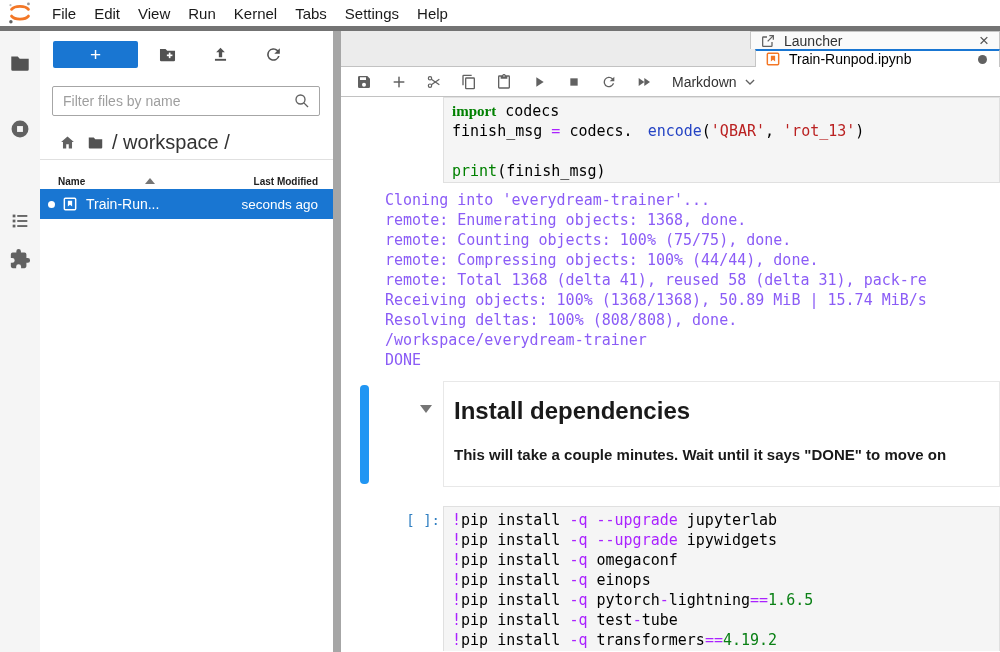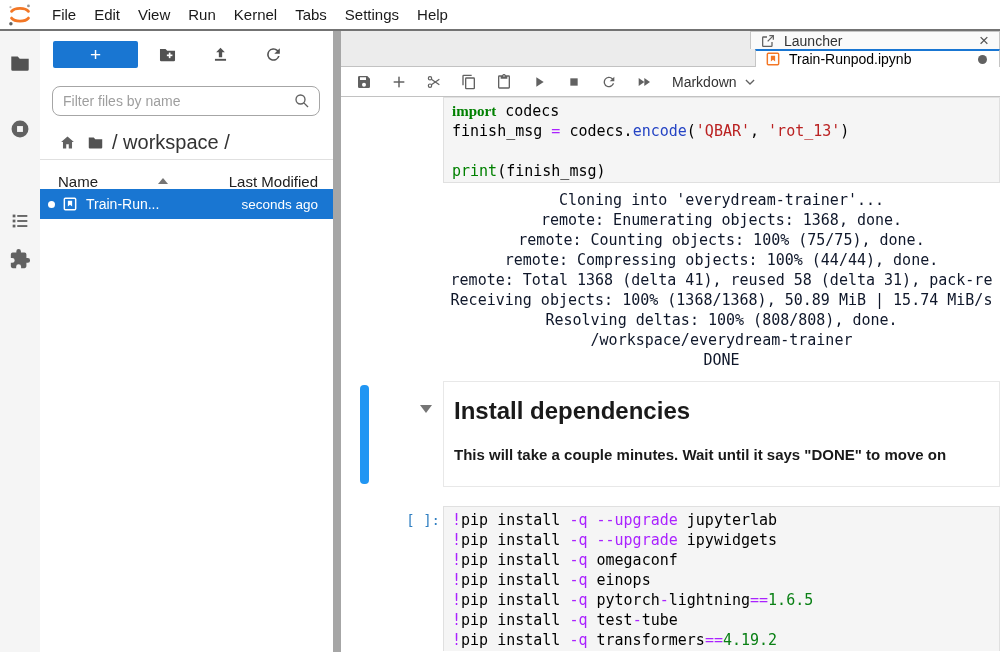--- a/index.html
+++ b/index.html
@@ -2,21 +2,21 @@
 <html><head>
 <meta charset="utf-8">
 <style>
   * { margin:0; padding:0; box-sizing:border-box; }
   html,body { width:1000px; height:652px; overflow:hidden; background:#fff;
               font-family:"Liberation Sans", sans-serif; }
   #app { position:relative; width:1000px; height:652px; background:#fff; }
 
   
   #menubar { position:absolute; left:0; top:0; width:1000px; height:31px;
-             background:#fff; border-bottom:2px solid #737373;
+             background:#fff; border-bottom:5px solid #737373;
              display:flex; align-items:center; }
   .logo { width:26px; height:26px; margin:0 10px 0 7px; }
   .menu-item { font-size:15px; color:#1a1a1a; padding:0 9px; cursor:default; }
 
   
   #iconstrip { position:absolute; left:0; top:31px; width:40px; height:621px;
                background:#f5f5f5; }
   .strip-icon { width:40px; height:40px; display:flex; align-items:center; justify-content:center; }
   .strip-icon svg { width:22px; height:22px; }
   .si-folder { position:absolute; top:12px; }
@@ -25,35 +25,35 @@
   .si-ext { position:absolute; top:208px; }
 
   
   #filebrowser { position:absolute; left:40px; top:31px; width:293px; height:621px; background:#fff; }
   #fb-toolbar { position:absolute; left:0; top:8px; width:293px; height:30px; display:flex; align-items:center; }
   #new-launcher { margin-left:13px; width:85px; height:27px; background:#1976d2; border:none;
                   border-radius:2px; color:#fff; font-size:19px; line-height:25px; }
   .fb-tb-icon { width:47px; height:27px; display:flex; align-items:center; justify-content:center; margin-left:6px; }
   .fb-tb-icon svg { width:19px; height:19px; }
   #filterbox { position:absolute; left:12px; top:55px; width:268px; height:30px;
-               border:1px solid #a6a6a6; border-radius:8px; background:#fff;
+               border:1px solid #a6a6a6; border-radius:2px; background:#fff;
                display:flex; align-items:center; }
   #filterbox input { border:none; outline:none; flex:1; font-size:14px; padding:0 6px 0 10px;
                      font-family:"Liberation Sans", sans-serif; color:#333; background:transparent; }
   #filterbox input::placeholder { color:#9e9e9e; }
   #filterbox svg { width:18px; height:18px; margin-right:8px; flex:none; }
   #breadcrumb { position:absolute; left:0; top:96px; width:293px; height:30px;
                 display:flex; align-items:center; font-size:20px; color:#333; }
   #breadcrumb svg { width:17px; height:17px; }
   .crumb-home { margin-left:19px; }
   .crumb-folder { margin-left:11px; }
   .crumb-path { margin-left:8px; }
   #fb-header { position:absolute; left:0; top:128px; width:293px; height:44px;
                border-top:1px solid #e0e0e0; border-bottom:1px solid #e0e0e0;
-               display:flex; align-items:center; font-size:15px; font-weight:400; color:#212121; }
+               display:flex; align-items:center; font-size:10px; font-weight:700; color:#212121; }
   .col-name { margin-left:18px; }
   .sort-caret { width:0; height:0; margin-left:60px;
                 border-left:5px solid transparent; border-right:5px solid transparent;
                 border-bottom:6px solid #757575; }
   .col-modified { margin-left:auto; margin-right:15px; }
   #fb-row { position:absolute; left:0; top:158px; width:293px; height:30px; background:#1976d2;
             display:flex; align-items:center; color:#fff; font-size:14px; }
   .dirty-dot-row { width:7px; height:7px; border-radius:50%; background:#fff; margin-left:8px; flex:none; }
   #fb-row svg { width:16px; height:16px; margin-left:7px; flex:none; }
   .row-name { margin-left:8px; }
@@ -88,40 +88,40 @@
   .nb-btn { width:24px; height:24px; margin-left:11px; display:flex; align-items:center; justify-content:center; }
   .nb-btn svg { width:16px; height:16px; }
   #celltype { margin-left:16px; display:flex; align-items:center; font-size:14px; color:#333; }
   #celltype svg { width:14px; height:14px; margin-left:6px; }
 
   
   #nbscroll { position:relative; height:554px; overflow:hidden; background:#fff; }
   .code-font { font-family:"DejaVu Sans Mono", monospace; font-size:15px; line-height:20px; color:#000; }
   .codecell { margin-left:102px; width:557px; background:#f5f5f5; border:1px solid #e0e0e0; padding:3px 8px; overflow:hidden; }
   #cell1 { height:86px; }
-  #output { margin-left:102px; margin-top:7px; width:557px; white-space:pre; overflow:hidden; color:#0f172a;text-align:center; }
+  #output { margin-left:44px; margin-top:7px; width:557px; white-space:pre; overflow:hidden; color:#8b5cf6; }
   #mdwrap { position:relative; margin-top:11px; height:107px; }
   #md-activebar { position:absolute; left:19px; top:4px; width:9px; height:99px; border-radius:4px; background:#2196f3; }
   #md-collapser { position:absolute; left:79px; top:24px; width:0; height:0;
                   border-left:6px solid transparent; border-right:6px solid transparent;
                   border-top:8px solid #757575; }
   #mdcell { position:absolute; left:102px; top:0; width:557px; height:106px; background:#fff;
             border:1px solid #e8e8e8; padding:15px 0 0 10px; overflow:hidden; }
   #md-heading { font-size:24px; font-weight:700; color:#1a1a1a; letter-spacing:0; }
   #md-body { margin-top:21px; font-size:15px; font-weight:700; color:#1a1a1a; white-space:nowrap; }
   #cell2wrap { position:relative; margin-top:18px; }
   #cell2-prompt { position:absolute; left:58px; top:6px; width:41px; text-align:right;
                   font-family:"DejaVu Sans Mono", monospace; font-size:14px; color:#307fc1; }
   #cell2 { height:160px; }
 
   
   .tok-k { color:#008000; font-weight:bold;font-family:Liberation Serif, serif; }
   .tok-b { color:#008000; }
   .tok-o { color:#aa22ff; }
-  .tok-p { color:#2443c4; }
+  .tok-p { color:#2443c4;margin-left:15px; }
   .tok-s { color:#ba2121; }
   .tok-n { color:#0a8015; }
   .tok-t { color:#000000; }
 </style>
 </head>
 <body>
 
 <div id="app">
 
   <div id="menubar">

